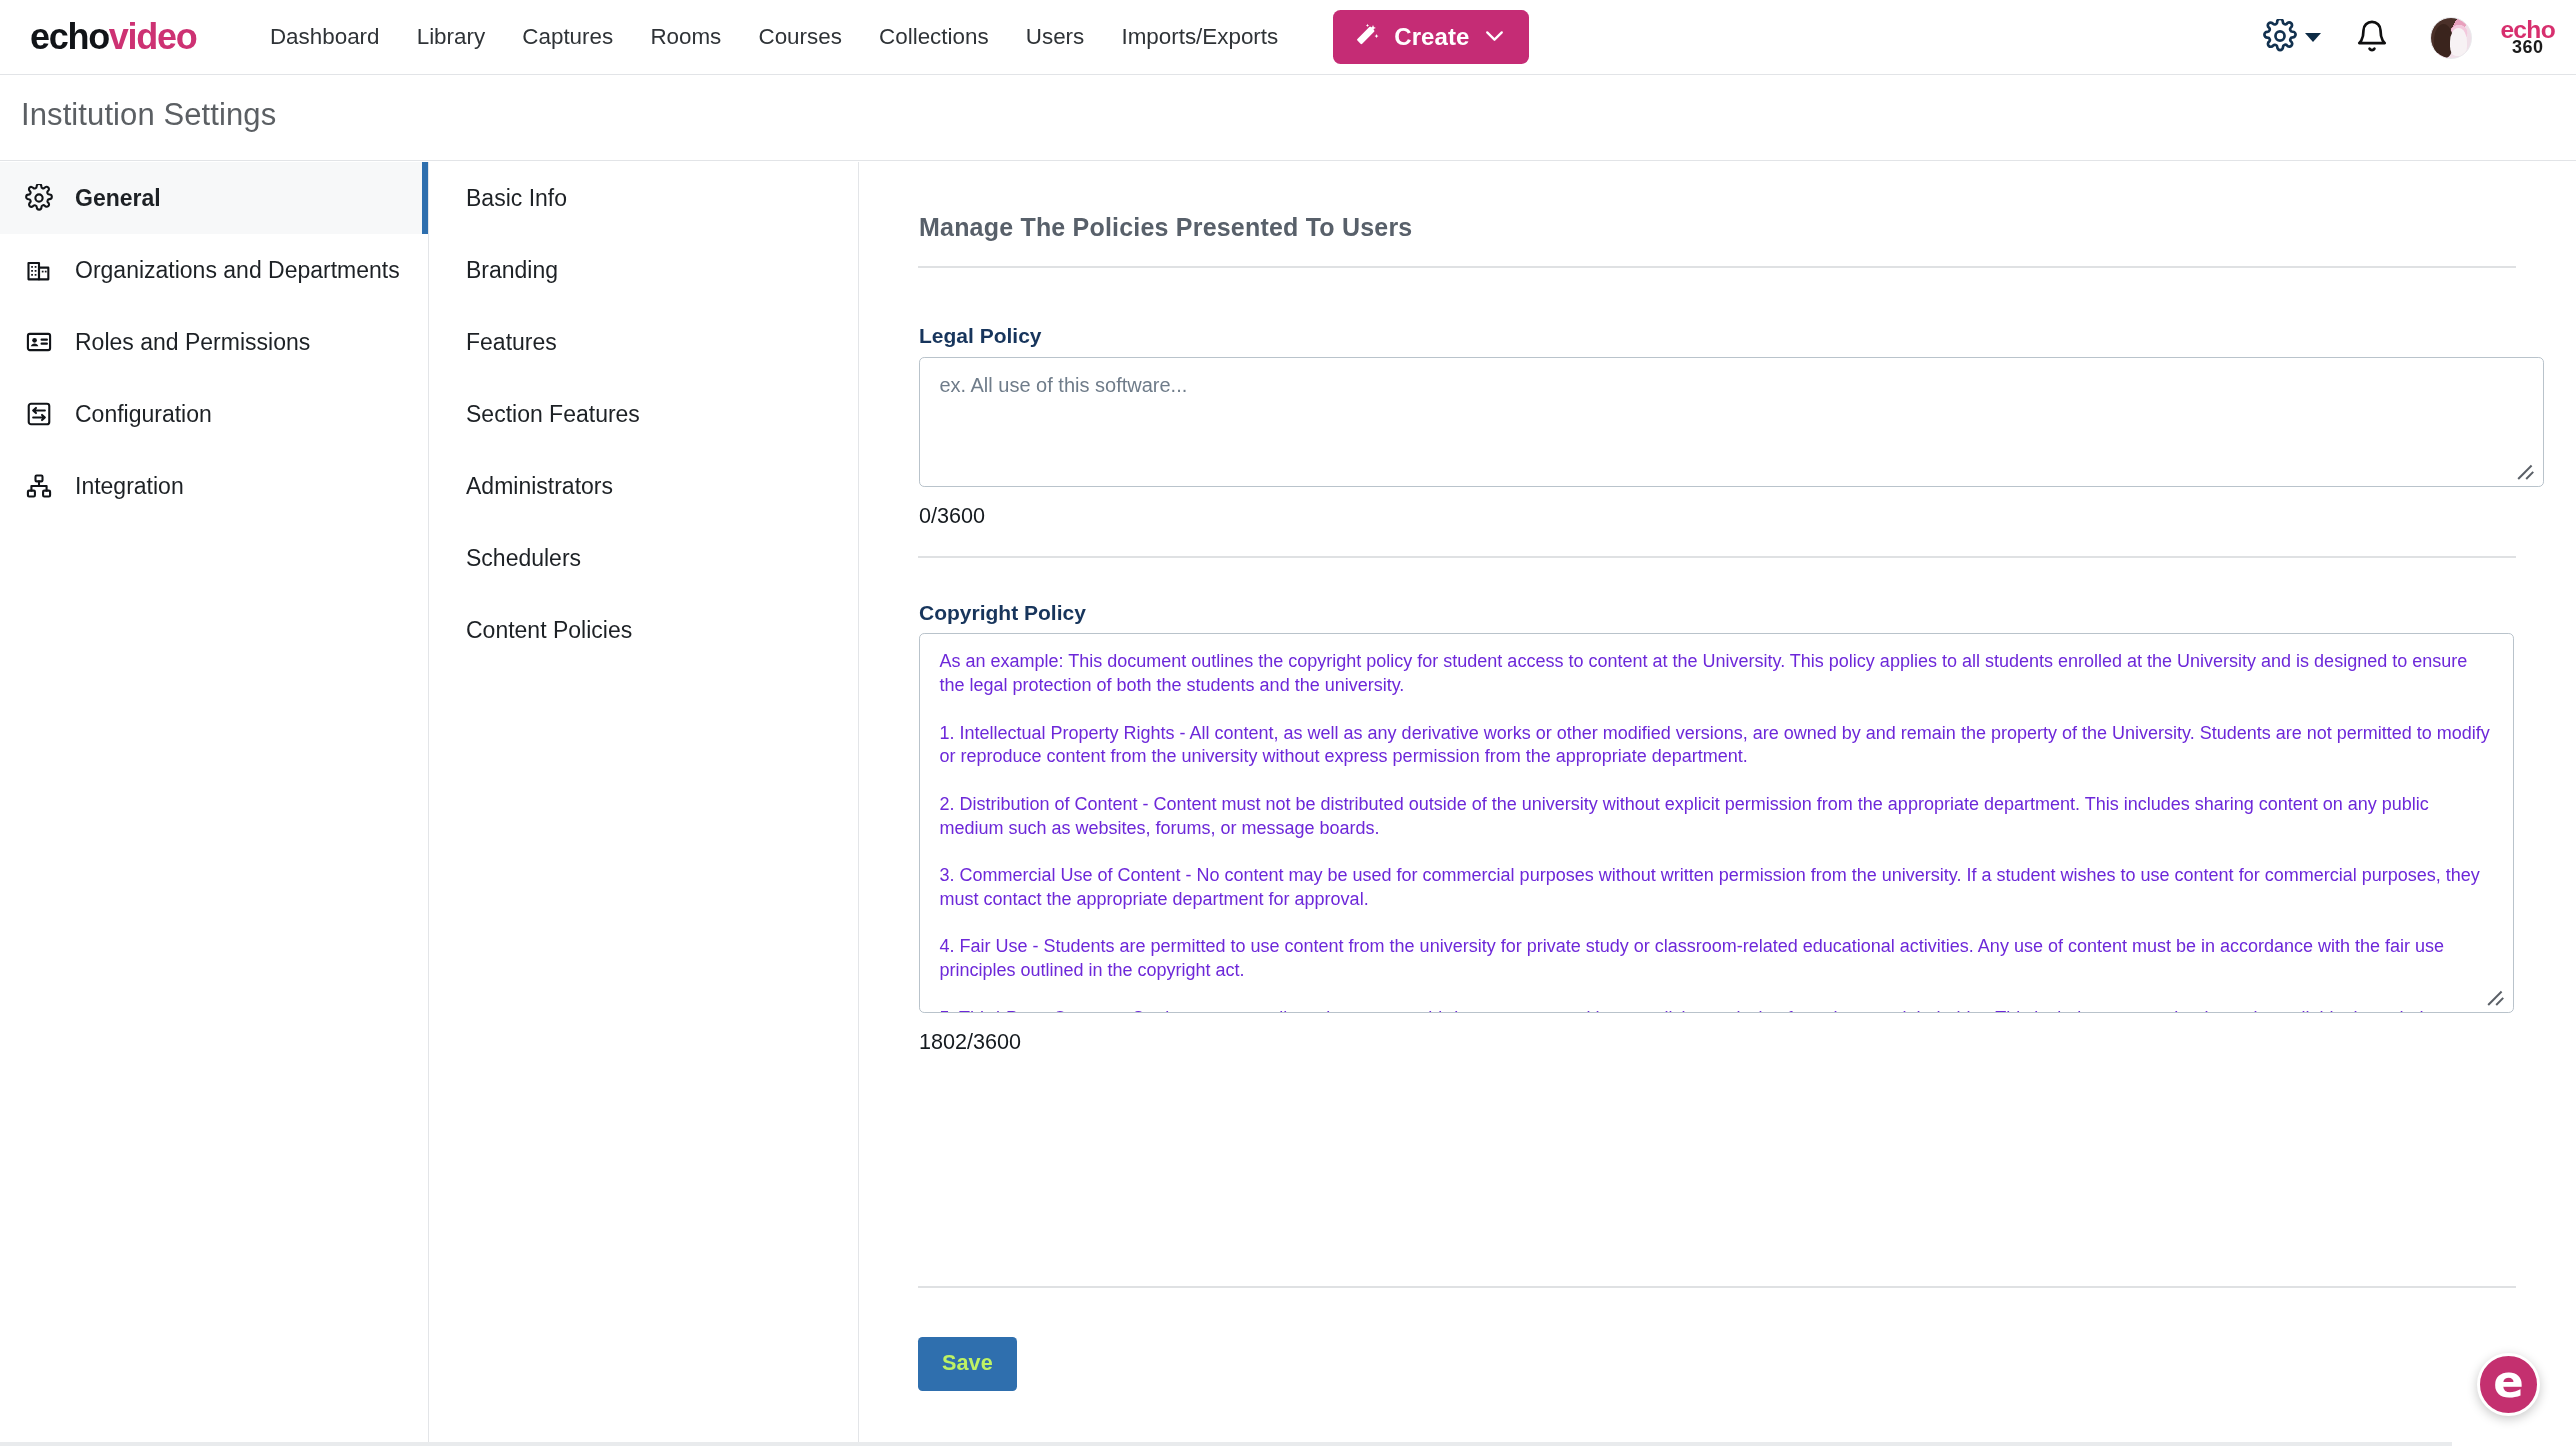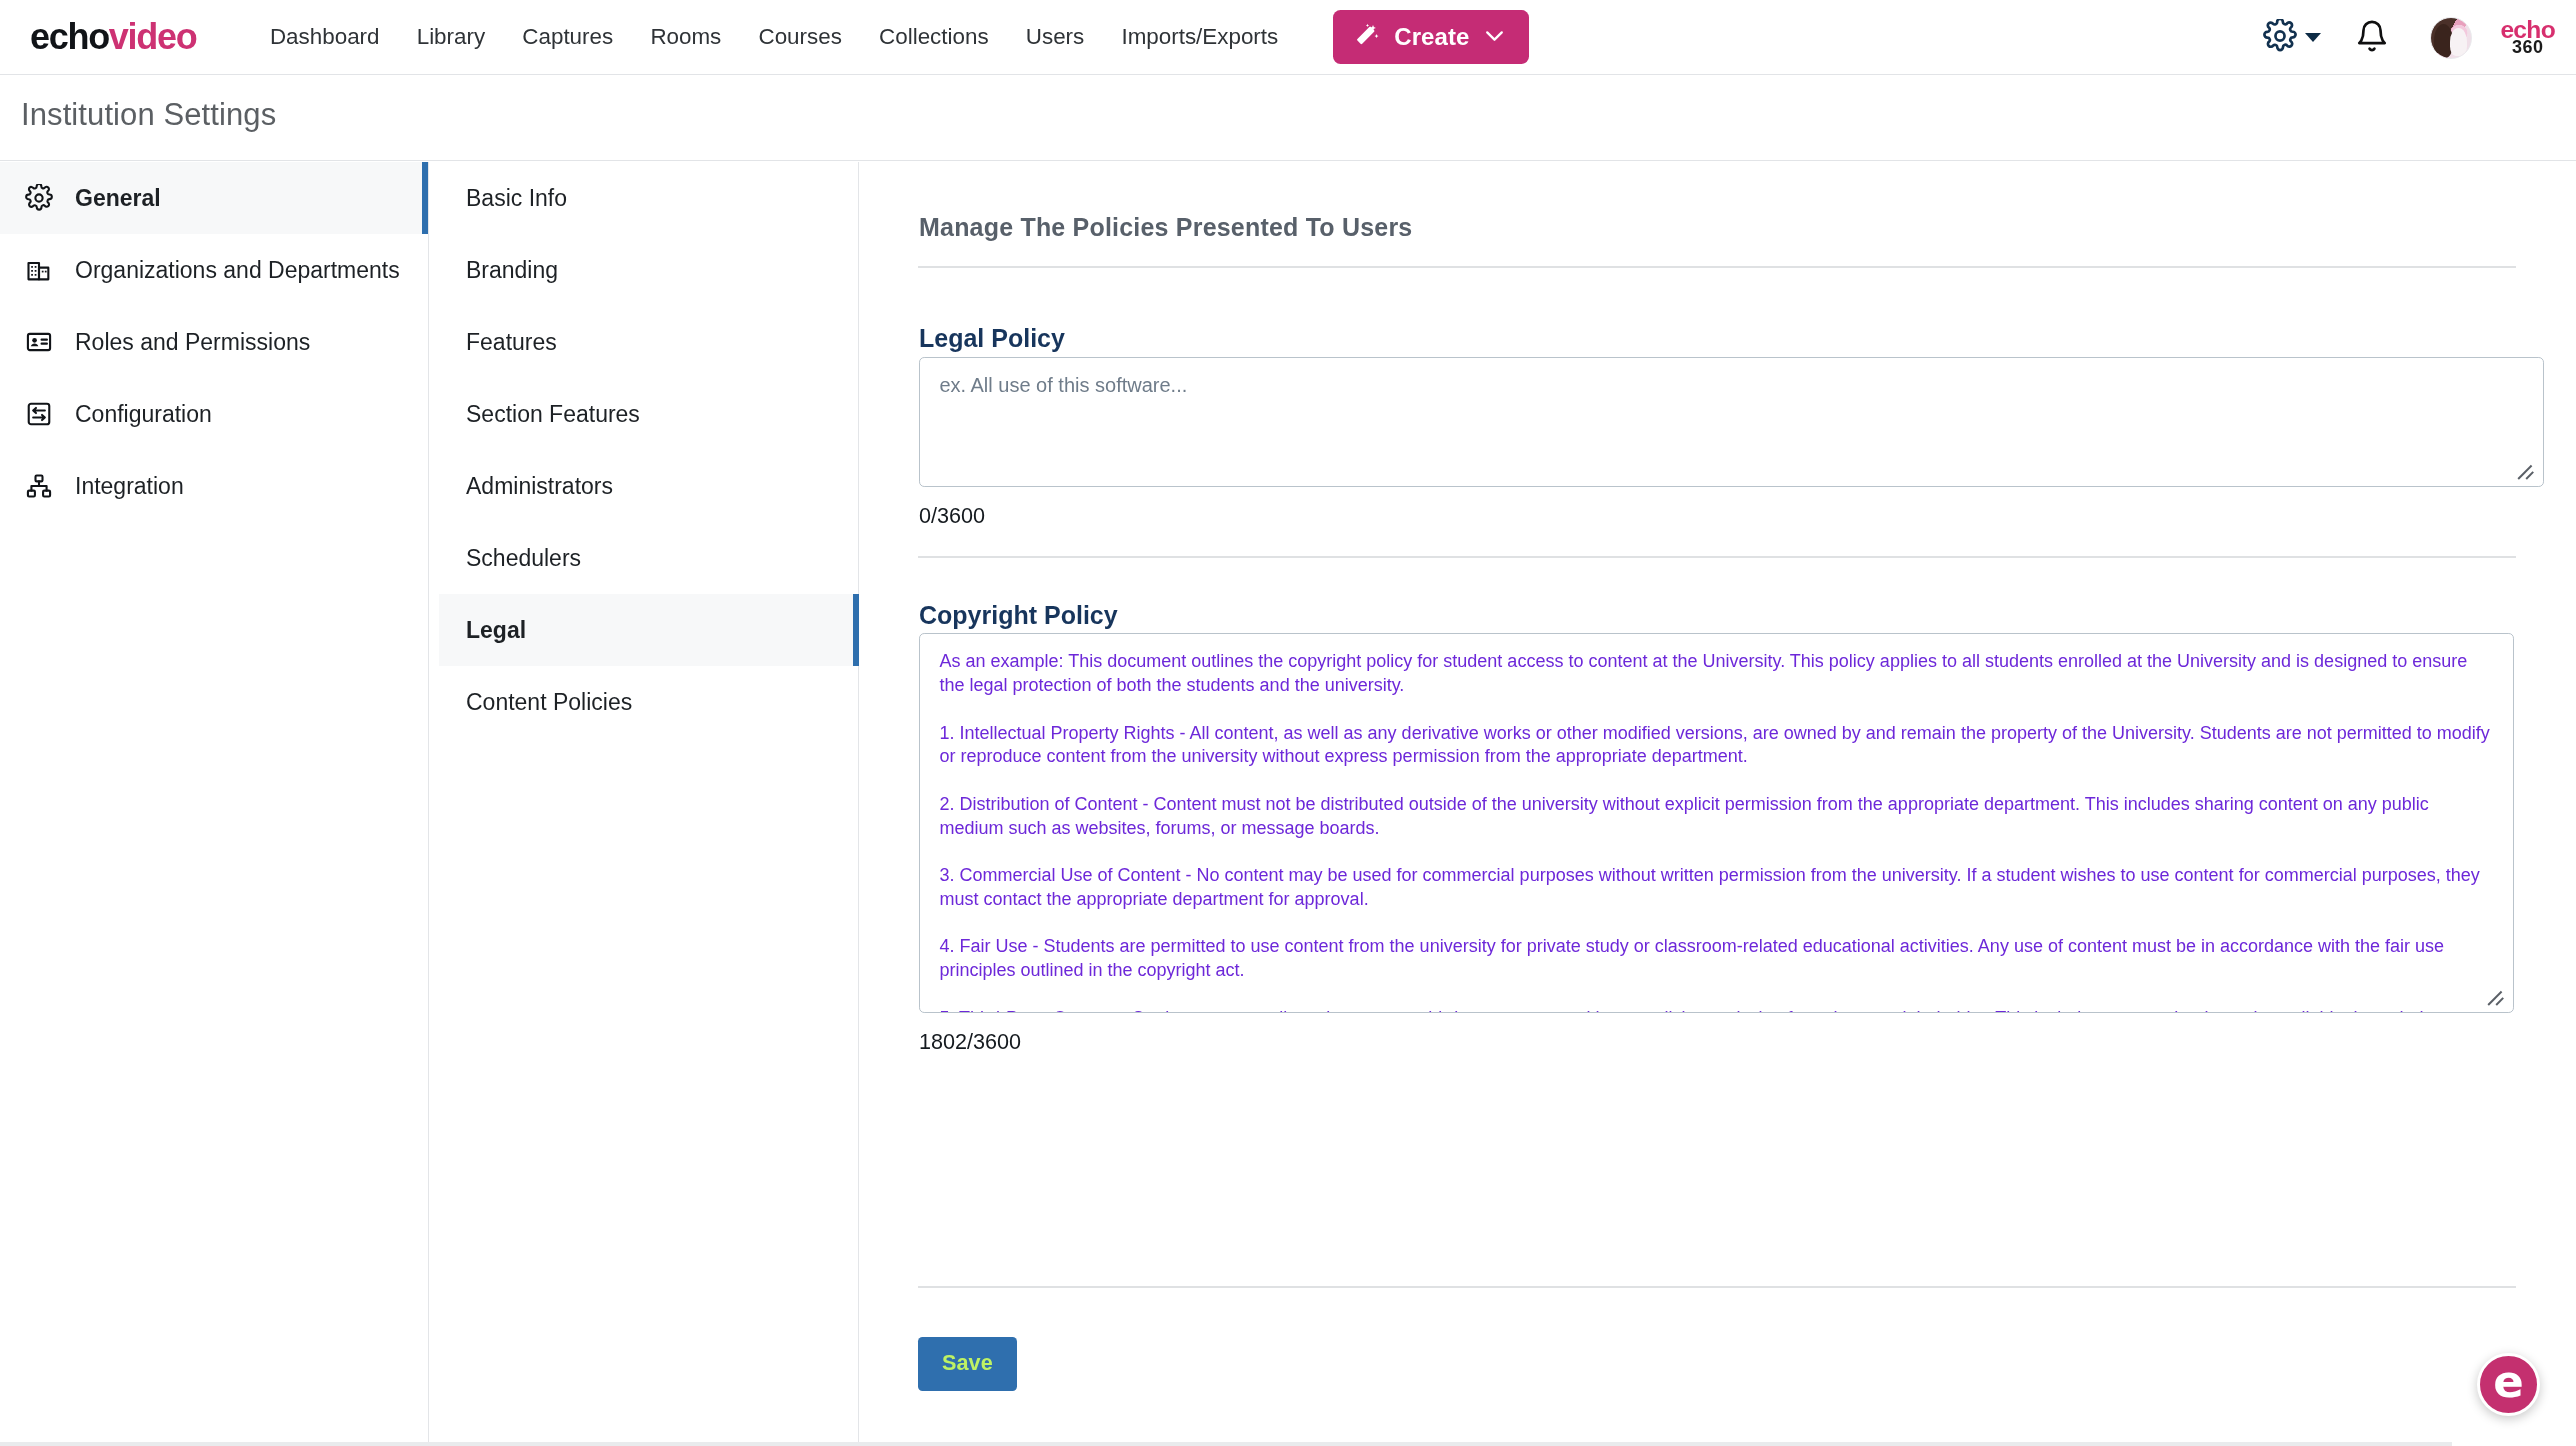--- a/index.html
+++ b/index.html
@@ -163,21 +163,21 @@
   .hr {
     position:absolute; left: 59px; width: 1598px; height: 1.5px;
     background: #dfe1e3;
   }
   .hr.one { top: 104px; }
   .hr.two { top: 394px; }
   .hr.three { top: 1124px; }
 
   .field-label {
     position:absolute; left: 60px;
-    font-size: 25px; font-weight: 700; color: #17355c;
+    font-size: 21px; font-weight: 700; color: #17355c;
   }
   .label-legal { top: 162px; }
   .label-copy  { top: 439px; }
 
   .ta {
     position:absolute; left: 60px;
     border: 1.5px solid #b9c3cb; border-radius: 5.2px;
     background: #fff;
     padding: 16.4px 19.4px;
     font-family: "Liberation Sans", sans-serif;
@@ -394,23 +394,20 @@
   </div>
   <div class="sub-item">
     <span class="sublabel">Section Features</span>
   </div>
   <div class="sub-item">
     <span class="sublabel">Administrators</span>
   </div>
   <div class="sub-item">
     <span class="sublabel">Schedulers</span>
   </div>
-  <div class="sub-item active">
-    <span class="sublabel">Legal</span>
-  </div>
   <div class="sub-item">
     <span class="sublabel">Content Policies</span>
   </div>
 </div>
 
 <div class="main">
 
   <div class="main-h">Manage The Policies Presented To Users</div>
   <div class="hr one"></div>
 

